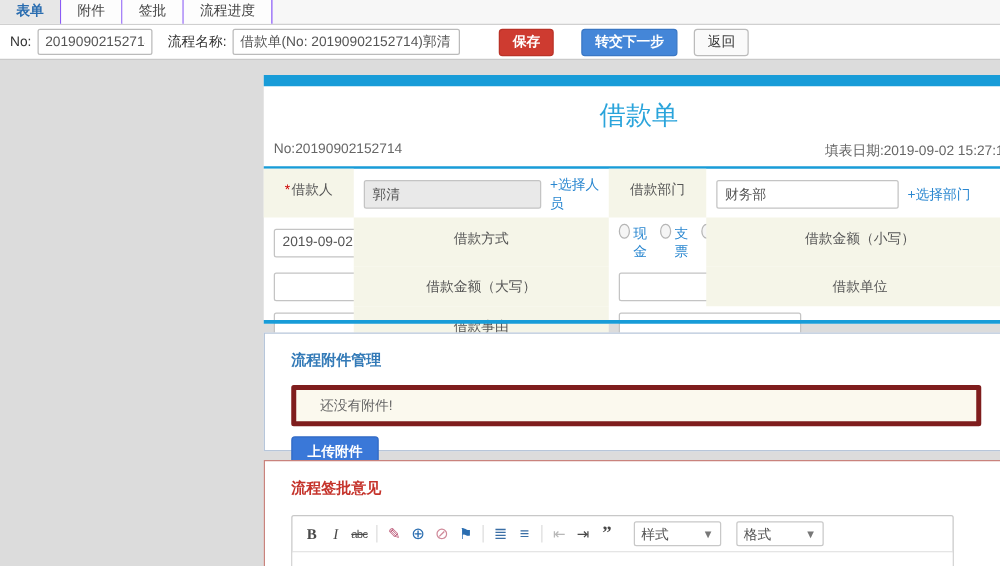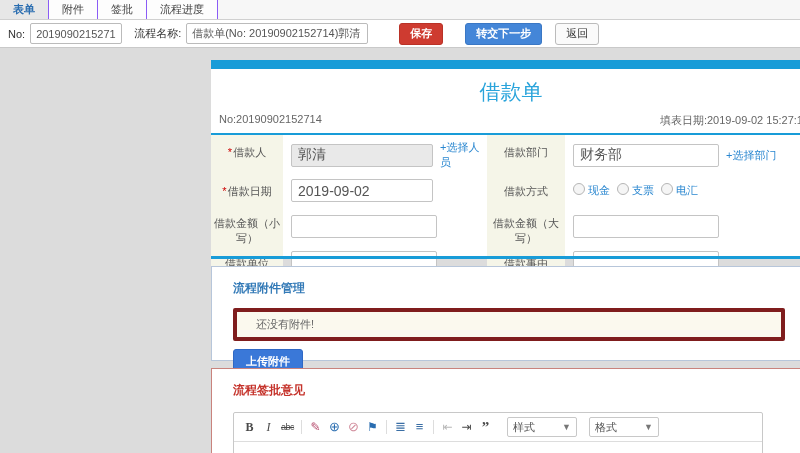--- a/index.html
+++ b/index.html
@@ -28,21 +28,21 @@
   
   .panel-form{top:13px;height:199px}
   .topbar{height:9px;background:#189cd8}
   .form-title{text-align:center;color:#2aa4db;font-size:21px;padding:9px 0 7px}
   .meta{display:flex;justify-content:space-between;padding:0 8px 5px;color:#666;white-space:nowrap}
   .divider{height:2px;background:#189cd8}
   .fgrid{display:grid;grid-template-columns:72px 204px 78px auto}
   .lbl{background:#f5f5e8;text-align:center;padding:10px 3px 0;color:#555;line-height:15px}
   .fld{padding:5px 0 4px 8px;display:flex;align-items:center}
   .req{color:#cc0000;margin-right:1px}
-  .inp{height:19px;border:1px solid #c4c4c4;border-radius:2px;padding:1px 6px;font-size:14px;color:#555;width:128px;font-family:"Liberation Sans",sans-serif;background:#fff}
+  .inp{height:19px;border:1px solid #c4c4c4;border-radius:2px;padding:1px 6px;font-size:11px;color:#555;width:128px;font-family:"Liberation Sans",sans-serif;background:#fff}
   .inp.ro{background:#e9e9e9}
   .inp.wide{width:132px}
   .link{color:#2a87d0;margin-left:7px;cursor:pointer;text-decoration:none}
   .radio{display:inline-flex;align-items:flex-start;color:#2a87d0;margin-right:7px;cursor:pointer}
   .rb{width:10px;height:10px;border:1px solid #b5b5b5;border-radius:50%;background:#f5f5f5;margin-right:3px;display:inline-block}
   .bottombar{height:3px;background:#189cd8;position:absolute;bottom:0;left:0;width:100%}
   
   .panel-attach{top:219px;height:95px;border:1px solid #b7c6da}
   .sec-head{font-weight:bold;font-size:12px;padding:13px 0 0 21px}
   .attach-head{color:#337ab7}
@@ -105,21 +105,20 @@
       <div class="fld">
         <input class="inp ro" readonly="" value="郭清" style="">
         <a class="link">+选择人员</a>
       </div>
       <div class="lbl"><span>借款部门</span></div>
       <div class="fld">
         <input class="inp wide" value="财务部" style="">
         <a class="link">+选择部门</a>
       </div>
 
-      <div class="lbl"><span class="req">*</span><span>借款日期</span></div>
       <div class="fld">
         <input class="inp" value="2019-09-02" style="">
       </div>
       <div class="lbl"><span>借款方式</span></div>
       <div class="fld">
         <label class="radio">
             <span class="rb"></span>
             <span>现金</span>
           </label>
         <label class="radio">

